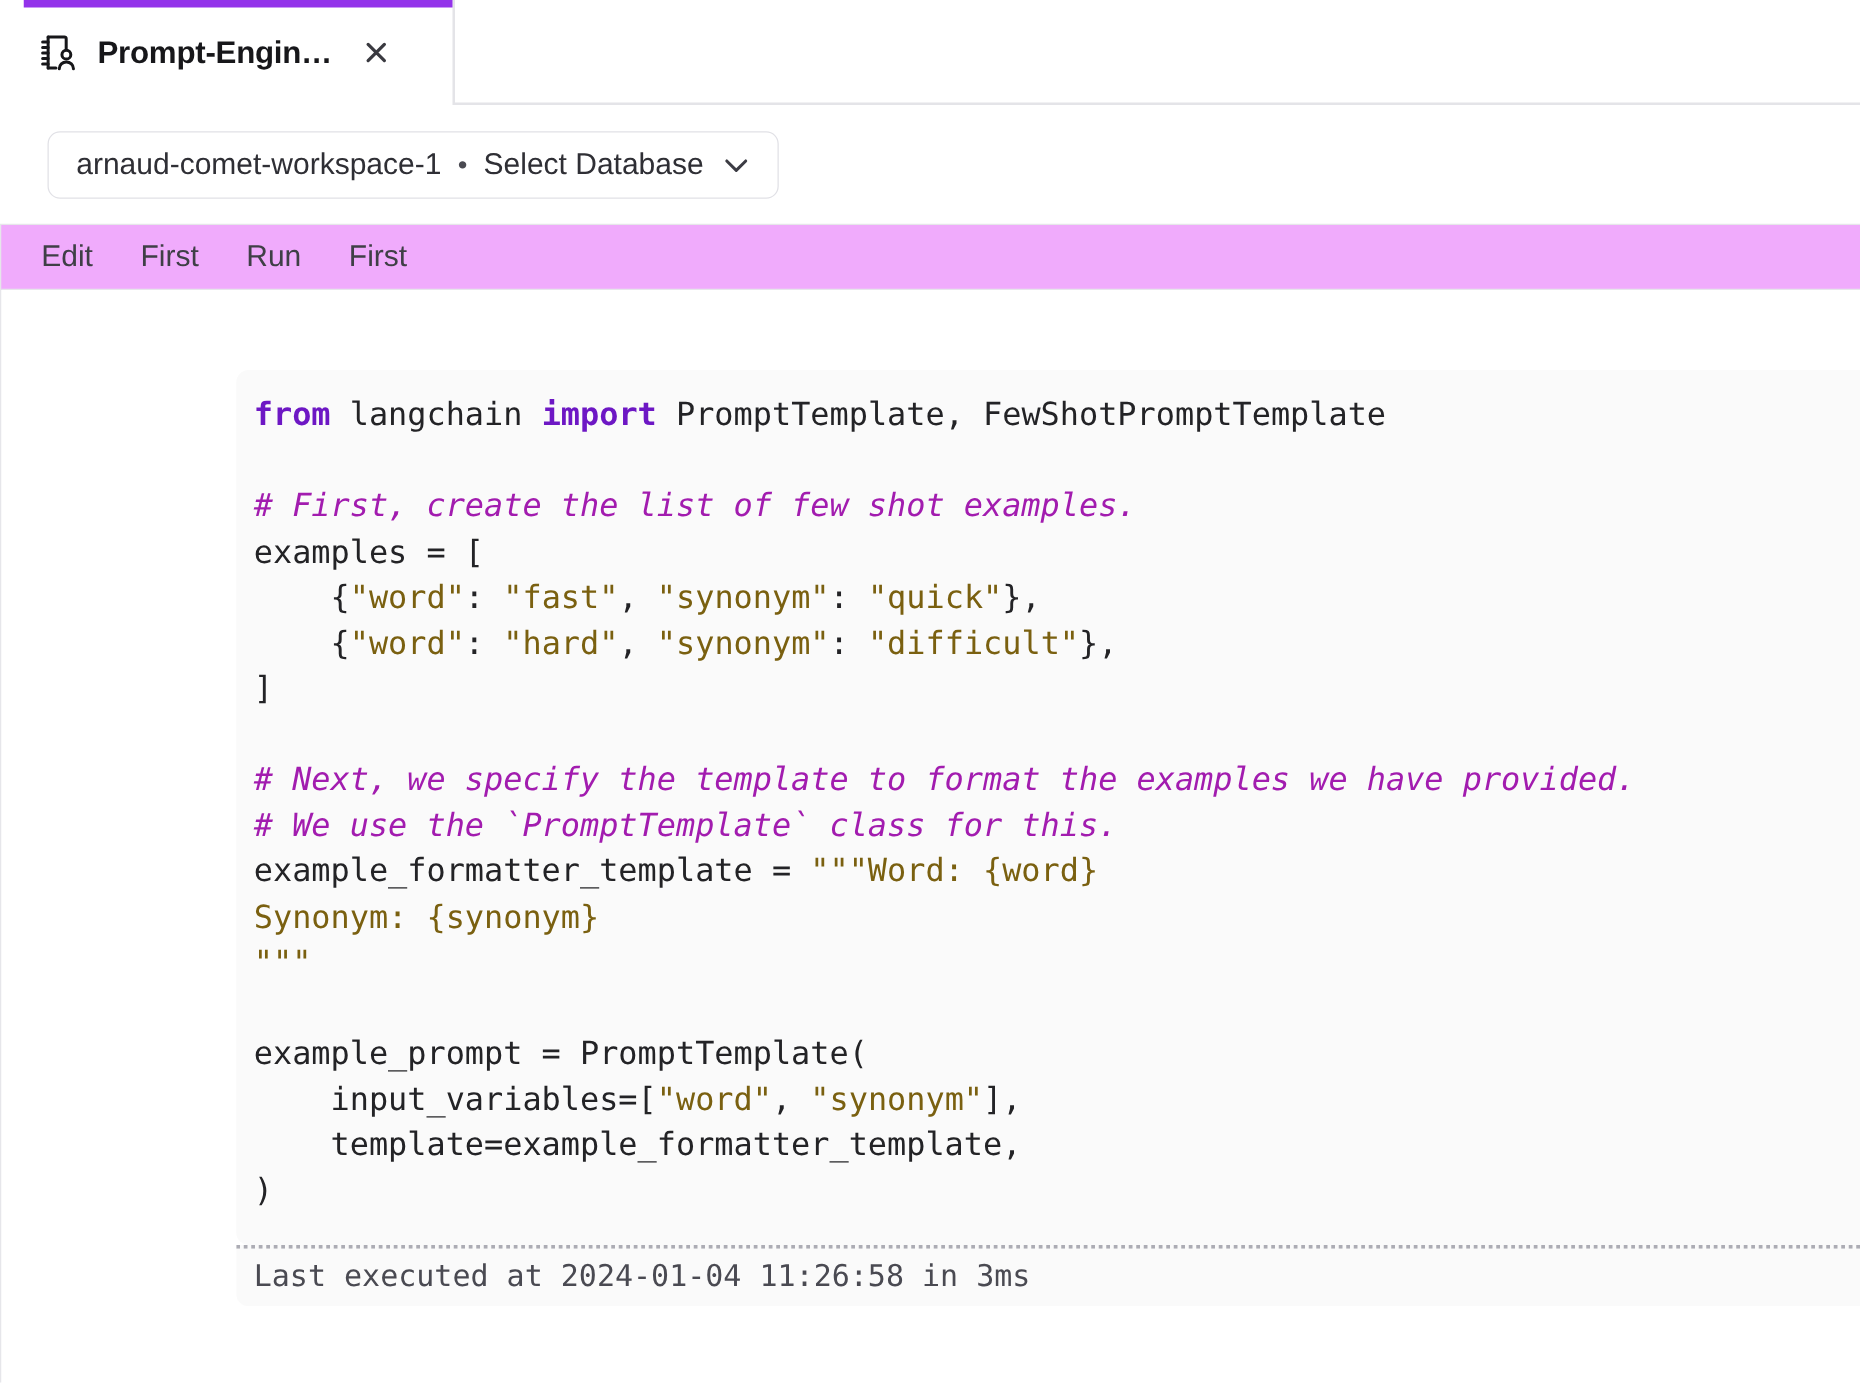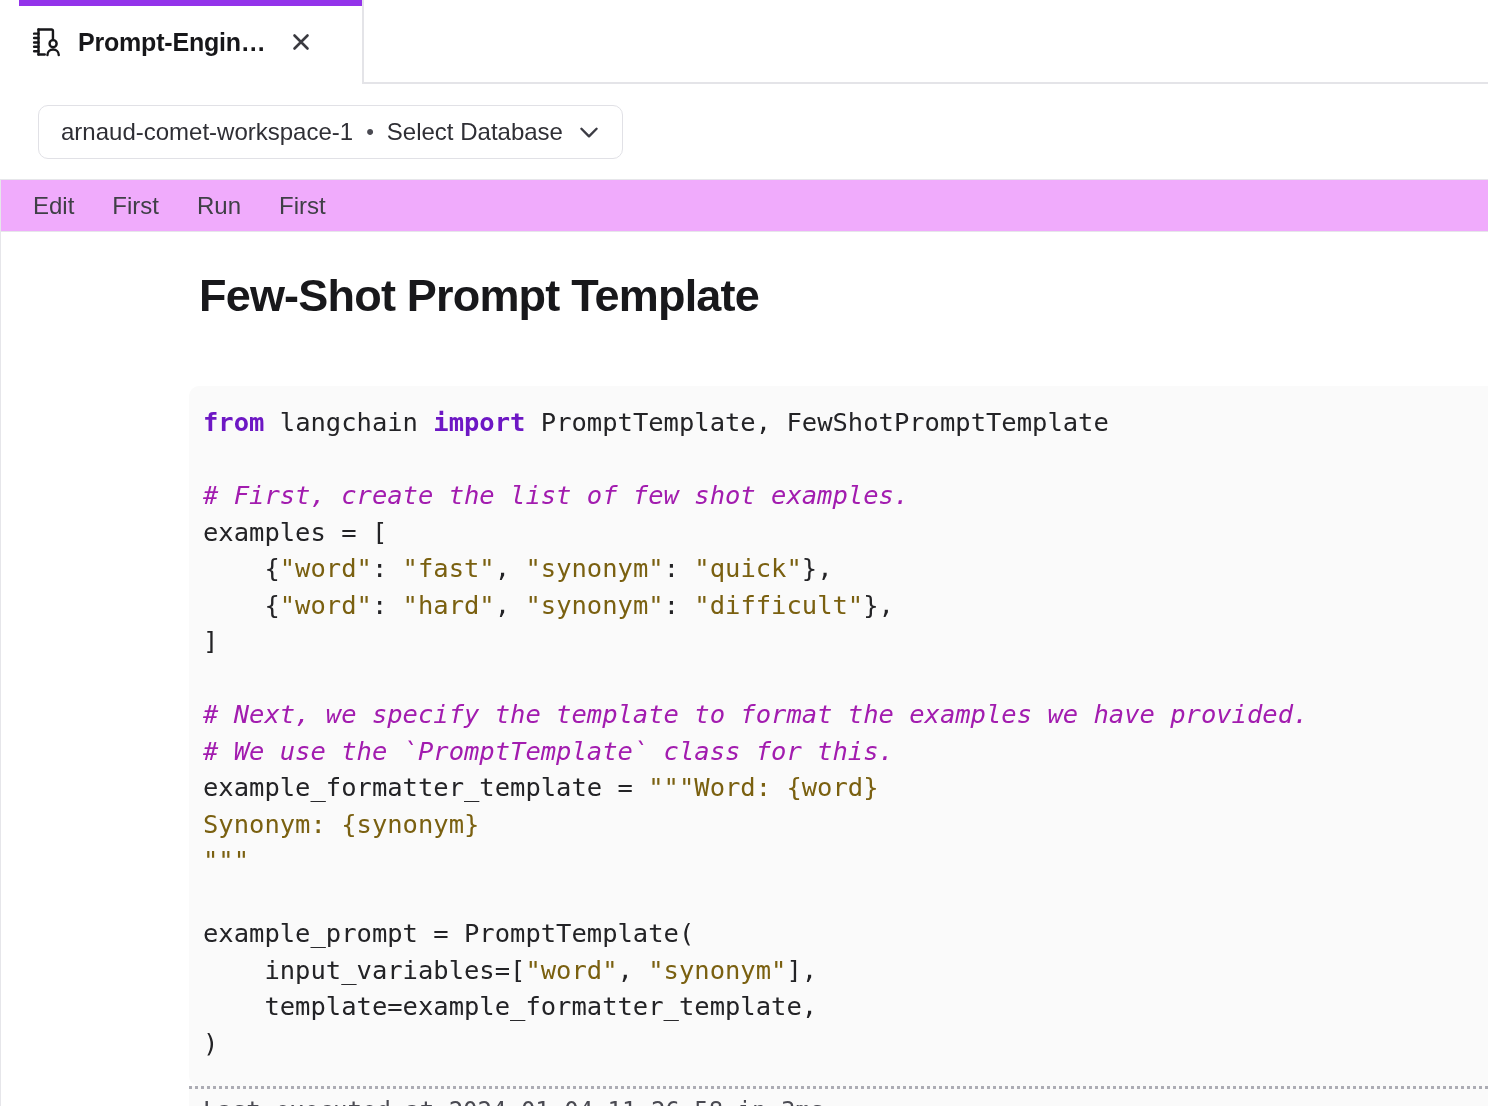--- a/index.html
+++ b/index.html
@@ -277,19 +277,18 @@
 </div>
 
 <div class="menubar">
   <div class="menu-item">Edit</div>
   <div class="menu-item">First</div>
   <div class="menu-item">Run</div>
   <div class="menu-item">First</div>
 </div>
 
 <div class="notebook">
-  <div class="nb-title">Few-Shot Prompt Template</div>
 
   <div class="cell">
     <div class="code" id="code-block"><div><span class="kw">from</span><span> langchain </span><span class="kw">import</span><span> PromptTemplate, FewShotPromptTemplate</span></div><div>&nbsp;</div><div><span class="cm"># First, create the list of few shot examples.</span></div><div><span>examples = [</span></div><div><span>    {</span><span class="st">"word"</span><span>: </span><span class="st">"fast"</span><span>, </span><span class="st">"synonym"</span><span>: </span><span class="st">"quick"</span><span>},</span></div><div><span>    {</span><span class="st">"word"</span><span>: </span><span class="st">"hard"</span><span>, </span><span class="st">"synonym"</span><span>: </span><span class="st">"difficult"</span><span>},</span></div><div><span>]</span></div><div>&nbsp;</div><div><span class="cm"># Next, we specify the template to format the examples we have provided.</span></div><div><span class="cm"># We use the `PromptTemplate` class for this.</span></div><div><span>example_formatter_template = </span><span class="st">"""Word: {word}</span></div><div><span class="st">Synonym: {synonym}</span></div><div><span class="st">"""</span></div><div>&nbsp;</div><div><span>example_prompt = PromptTemplate(</span></div><div><span>    input_variables=[</span><span class="st">"word"</span><span>, </span><span class="st">"synonym"</span><span>],</span></div><div><span>    template=example_formatter_template,</span></div><div><span>)</span></div></div>
   </div>
   <div class="cell-footer">Last executed at 2024-01-04 11:26:58 in 3ms</div>
 </div>
 
 </body></html>

